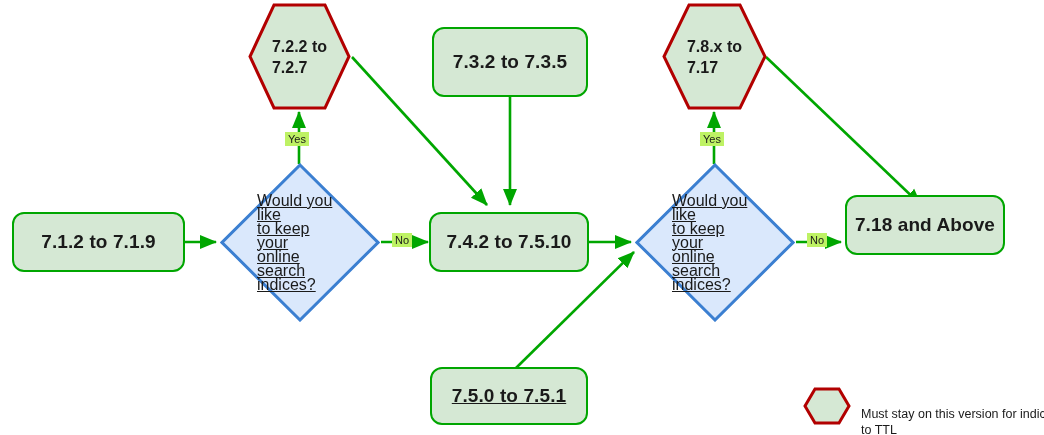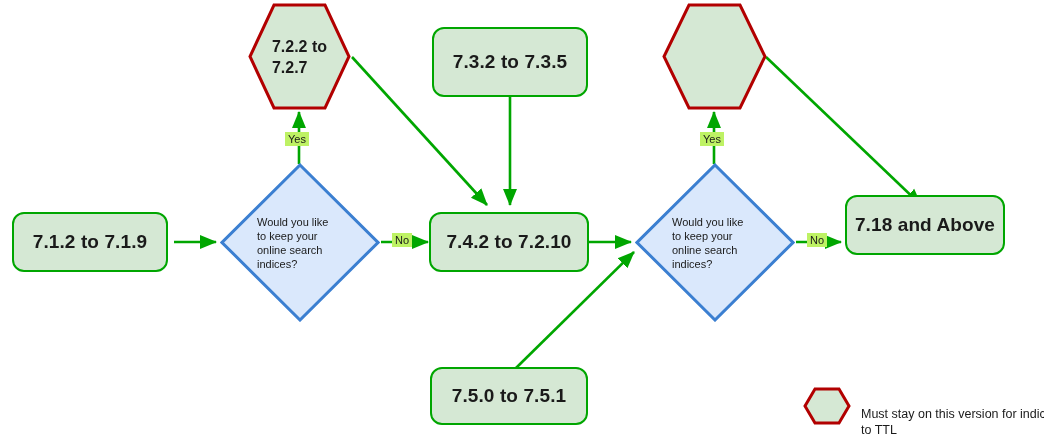--- a/index.html
+++ b/index.html
@@ -46,26 +46,27 @@
   }
   .diamond .dshape {
     position: absolute;
     left: 0;
     top: 0;
     width: 100%;
     height: 100%;
   }
   .diamond .dlabel {
     position: relative;
-    font-size: 11px;
+    font-size: 16px;
     line-height: 14px;
     color: #1a1a1a;
     font-weight: normal;
     width: 86px;
     z-index: 3;
+    text-decoration: underline;
   }
   .hex {
     z-index: 2;
   }
   .hex .hshape {
     position: absolute;
     left: 0;
     top: 0;
     width: 100%;
     height: 100%;
@@ -130,21 +131,21 @@
 
     <line x1="516" y1="368" x2="634" y2="252" stroke="#00a600" stroke-width="2.6" marker-end="url(#arrow)"></line>
 
     <line x1="714" y1="164" x2="714" y2="112" stroke="#00a600" stroke-width="2.6" marker-end="url(#arrow)"></line>
 
     <line x1="796" y1="242" x2="841" y2="242" stroke="#00a600" stroke-width="2.6" marker-end="url(#arrow)"></line>
 
     <line x1="766" y1="57" x2="921" y2="205" stroke="#00a600" stroke-width="2.6" marker-end="url(#arrow)"></line>
   </svg>
 
-  <div class="node box" style="left:12px; top:212px; width:156px; height:60px;">
+  <div class="node box" style="left:12px; top:212px; width:173px; height:60px;">
     <span>7.1.2 to 7.1.9</span>
   </div>
 
   <div class="node hex" style="left:248px; top:3px; width:103px; height:107px;">
     <svg class="hshape" viewBox="0 0 103 107" preserveAspectRatio="none">
       <polygon points="26,2 77,2 101,53.5 77,105 26,105 2,53.5" fill="#d5e8d4" stroke="#b20000" stroke-width="3"></polygon>
     </svg>
     <div class="hlabel">
       <div>7.2.2 to</div>
       <div>7.2.7</div>
@@ -161,43 +162,47 @@
     </svg>
     <div class="dlabel">
       <div>Would you like</div>
       <div>to keep your</div>
       <div>online search</div>
       <div>indices?</div>
     </div>
   </div>
 
   <div class="node box" style="left:429px; top:212px; width:160px; height:60px;">
-    <span>7.4.2 to 7.2.10</span>
-  </div>
-
-  <div class="node box" style="left:430px; top:367px; width:158px; height:58px;">
+    <span>7.4.2 to 7.5.10</span>
+  </div>
+
+  <div class="node box" style="left:430px; top:367px; width:158px; height:58px;text-decoration:underline;">
     <span>7.5.0 to 7.5.1</span>
   </div>
 
   <div class="node diamond" style="left:635px; top:163px; width:160px; height:159px;">
     <svg class="dshape" viewBox="0 0 160 159" preserveAspectRatio="none">
       <polygon points="80,2 158,79.5 80,157 2,79.5" fill="#dae8fc" stroke="#3b7fd1" stroke-width="3"></polygon>
     </svg>
     <div class="dlabel">
       <div>Would you like</div>
       <div>to keep your</div>
       <div>online search</div>
       <div>indices?</div>
     </div>
   </div>
 
   <div class="node hex" style="left:662px; top:3px; width:105px; height:107px;">
     <svg class="hshape" viewBox="0 0 105 107" preserveAspectRatio="none">
       <polygon points="27,2 78,2 103,53.5 78,105 27,105 2,53.5" fill="#d5e8d4" stroke="#b20000" stroke-width="3"></polygon>
     </svg>
+    <div class="hlabel">
+      <div>7.8.x to</div>
+      <div>7.17</div>
+    </div>
   </div>
 
   <div class="node box" style="left:845px; top:195px; width:160px; height:60px;">
     <span>7.18 and Above</span>
   </div>
 
   <div class="edge-label" style="left:285px; top:132px;">Yes</div>
 
   <div class="edge-label" style="left:392px; top:233px;">No</div>
 

